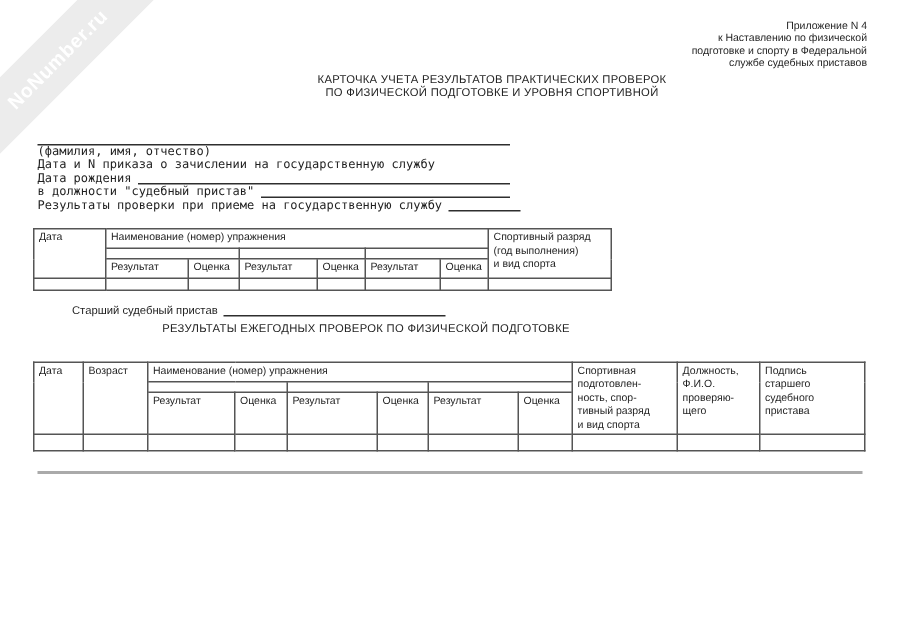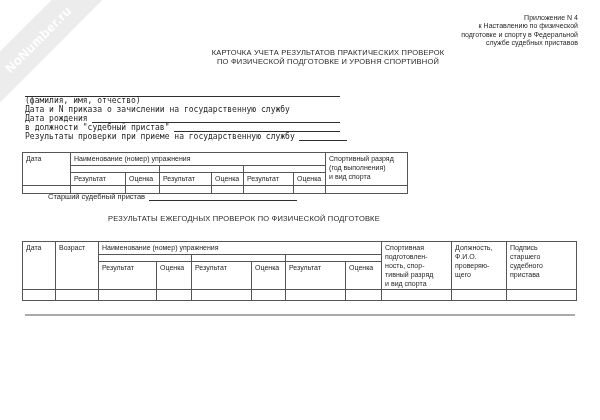--- a/index.html
+++ b/index.html
@@ -42,21 +42,21 @@
   .t1 .r2 td{height:6px;padding:0 3px;}
   .t1 .r3 th{height:10px;}
   .t1 .data td{height:7px;padding:0 3px;}
   .t2{top:241px;left:22px;width:554px;}
   .t2 .r1 th{height:10px;}
   .t2 .r2 td{height:6px;padding:0 3px;}
   .t2 .r3 th{height:24px;}
   .t2 .data td{height:10px;padding:0 3px;}
 
   
-  .senior{top:192px;left:48px;display:flex;align-items:flex-end;font-size:7.5px;text-align:right;}
+  .senior{top:202px;left:48px;display:flex;align-items:flex-end;font-size:7.5px;text-align:right;}
   .senior .blank{width:148px;height:8px;}
 
   
   .bottom-rule{top:314px;left:25px;width:550px;height:2px;background:#aaaaaa;}
 </style>
 </head>
 <body>
 
 <div class="page">
 

